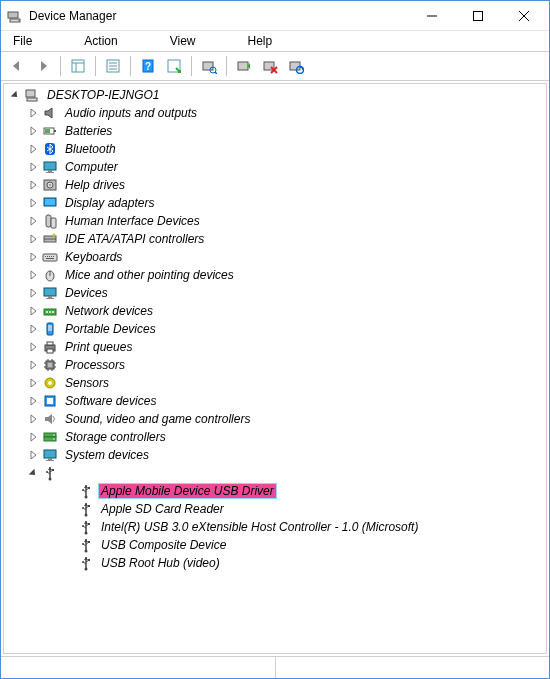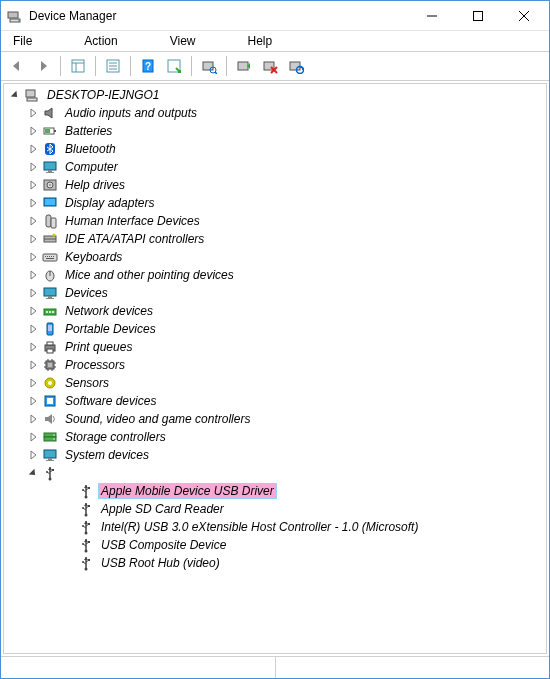--- a/index.html
+++ b/index.html
@@ -91,21 +91,21 @@
 }
 .tree-node {
   display: flex;
   align-items: center;
   height: 18px;
   padding: 0;
   white-space: nowrap;
   cursor: pointer;
 }
 .tree-node.selected .node-label {
-  background: #f9a8d4;
+  background: #ec4899;
   border: 1px solid #99d1ff;
   padding: 0 2px;
 }
 .expander {
   width: 14px;
   height: 14px;
   display: flex;
   align-items: center;
   justify-content: center;
   margin-right: 2px;

